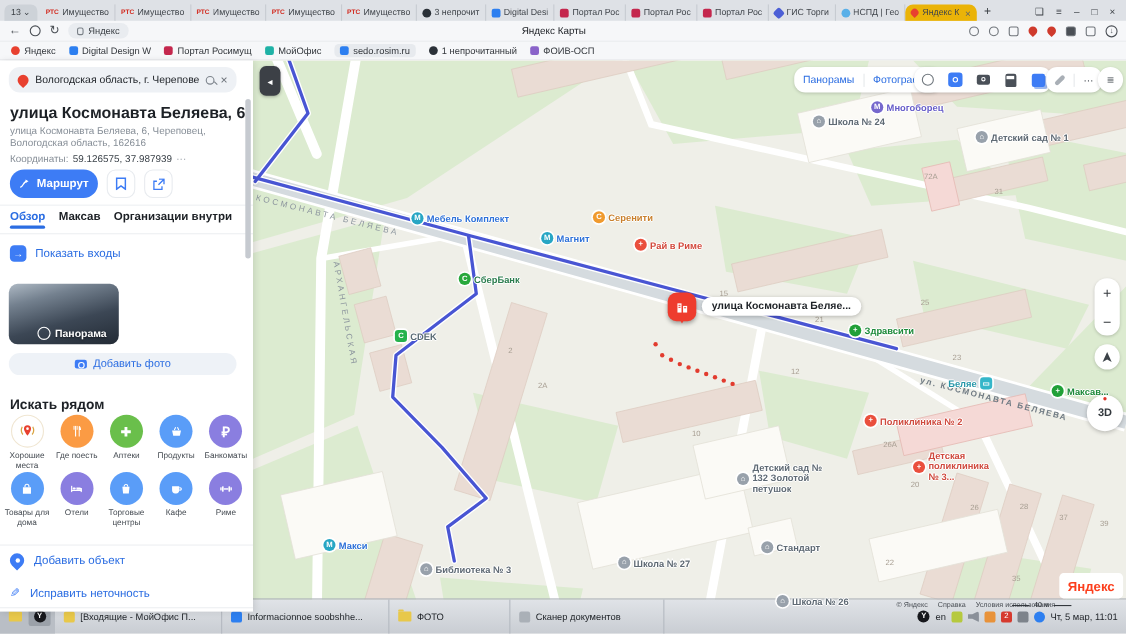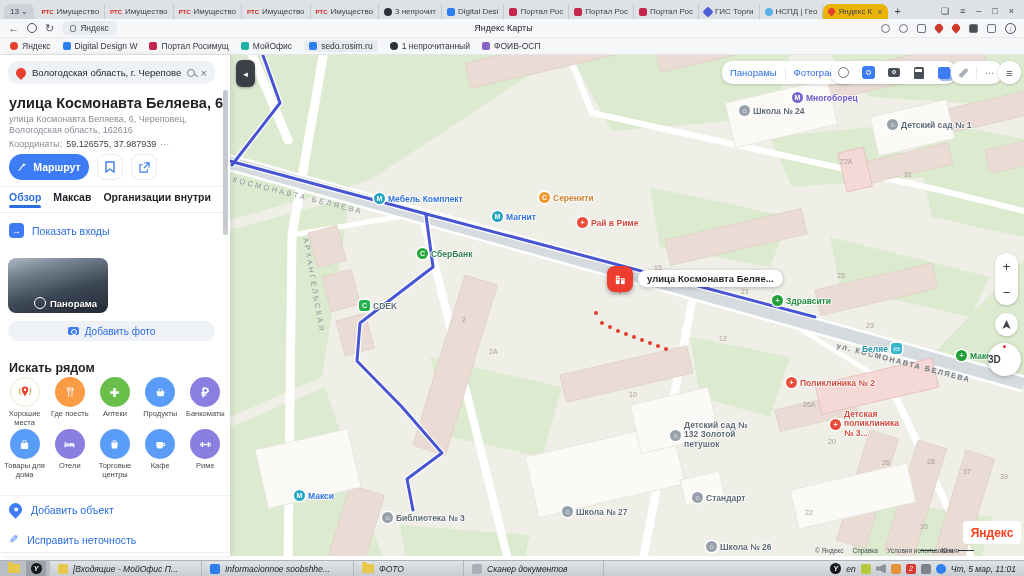--- a/index.html
+++ b/index.html
@@ -88,29 +88,29 @@
   .marker { position:absolute; left:377px; top:211px; width:26px; height:26px; background:#ee3c2e; border-radius:8px; z-index:8; box-shadow:0 2px 4px rgba(0,0,0,.35); display:flex; align-items:center; justify-content:center; }
   .marker::after { content:""; position:absolute; bottom:-6px; left:9px; border:4px solid transparent; border-top:7px solid #ee3c2e; }
   .marker-label { position:absolute; left:408px; top:215px; background:#fff; border-radius:9px; padding:3px 9px; font-size:9.5px; font-weight:bold; color:#1d2126; box-shadow:0 1px 4px rgba(0,0,0,.25); z-index:8; white-space:nowrap; }
   .mc-pill { position:absolute; top:6px; height:23px; background:#fff; border-radius:10px; box-shadow:0 1px 3px rgba(0,0,0,.18); display:flex; align-items:center; z-index:9; }
   .mc-pill .mlbl { color:#2b6de2; font-size:9.5px; padding:0 8px; white-space:nowrap; }
   .mc-sep { width:1px; height:12px; background:#e6e9ec; }
   .mc-ic { width:15px; height:15px; margin:0 5px; display:flex; align-items:center; justify-content:center; font-size:9px; color:#484e55; }
   .mc-round { position:absolute; top:6px; width:23px; height:23px; background:#fff; border-radius:50%; box-shadow:0 1px 3px rgba(0,0,0,.18); display:flex; align-items:center; justify-content:center; color:#3c4248; font-size:11px; z-index:9; }
   .zoom-pill { position:absolute; left:765px; top:198px; width:23px; height:52px; background:#fff; border-radius:11px; box-shadow:0 1px 3px rgba(0,0,0,.2); display:flex; flex-direction:column; align-items:center; justify-content:space-around; font-size:13px; color:#33383d; z-index:9; }
   .locate { position:absolute; left:765px; top:258px; width:23px; height:23px; background:#fff; border-radius:50%; box-shadow:0 1px 3px rgba(0,0,0,.2); display:flex; align-items:center; justify-content:center; z-index:9; }
-  .dial { position:absolute; left:758px; top:288px; width:33px; height:33px; background:#fff; border-radius:50%; box-shadow:0 1px 4px rgba(0,0,0,.25); display:flex; align-items:center; font-size:10px; font-weight:bold; color:#33383d; z-index:9; }
+  .dial { position:absolute; left:758px; top:304px; width:33px; height:33px; background:#fff; border-radius:50%; box-shadow:0 1px 4px rgba(0,0,0,.25); display:flex; align-items:center; justify-content:center; font-size:10px; font-weight:bold; color:#33383d; z-index:9; }
   .dial::before { content:""; position:absolute; top:2px; left:15px; width:3px; height:3px; background:#e03226; border-radius:50%; }
   .map-logo { position:absolute; left:733px; top:466px; width:58px; height:23px; background:#fff; border-radius:4px; display:flex; align-items:center; justify-content:center; font-size:12px; font-weight:bold; color:#fc3f1d; z-index:9; }
   .attrib { position:absolute; left:585px; top:492px; font-size:6.5px; color:#4a4f55; display:flex; gap:9px; z-index:9; }
   .scalebar { position:absolute; left:690px; top:492px; display:flex; align-items:center; gap:4px; font-size:6.5px; color:#33383d; z-index:9; }
   .scalebar .ln { width:16px; height:1.5px; background:#33383d; }
 
   
-  .taskbar { position:absolute; bottom:0; left:0; right:0; height:16px; background:linear-gradient(#e0e3e7,#c9cdd3); border-top:1px solid #aeb3ba; display:flex; align-items:stretch; font-size:8.5px; color:#22262b;font-style:italic; }
+  .taskbar { position:absolute; bottom:0; left:0; right:0; height:32px; background:linear-gradient(#e0e3e7,#c9cdd3); border-top:1px solid #aeb3ba; display:flex; align-items:stretch; font-size:8.5px; color:#22262b; }
   .tb-start { display:flex; align-items:center; gap:2px; padding:0 4px; background:#b9bec5; }
   .tb-slot { width:20px; height:16px; display:flex; align-items:center; justify-content:center; border-radius:2px; }
   .tb-item { display:flex; align-items:center; gap:5px; padding:0 8px; width:152px; border-right:1px solid #b4b9c0; overflow:hidden; white-space:nowrap; }
   .tb-item.on { background:#bfc4ca; box-shadow:inset 0 1px 2px rgba(0,0,0,.2); }
   .tbi { width:10px; height:10px; border-radius:2px; flex:0 0 auto; }
   .tb-tray { margin-left:auto; display:flex; align-items:center; gap:5px; padding:0 8px; }
   .tray-ic { width:10px; height:10px; border-radius:2px; }
   .ycirc { width:11px; height:11px; border-radius:50%; background:#17181c; color:#fff; font-size:7px; font-weight:bold; display:flex; align-items:center; justify-content:center; }
   .fold { width:12px; height:9px; background:#e8c84a; border-radius:1px; position:relative; }
   .fold::before { content:""; position:absolute; top:-2px; left:0; width:5px; height:2px; background:#e8c84a; border-radius:1px 1px 0 0; }

